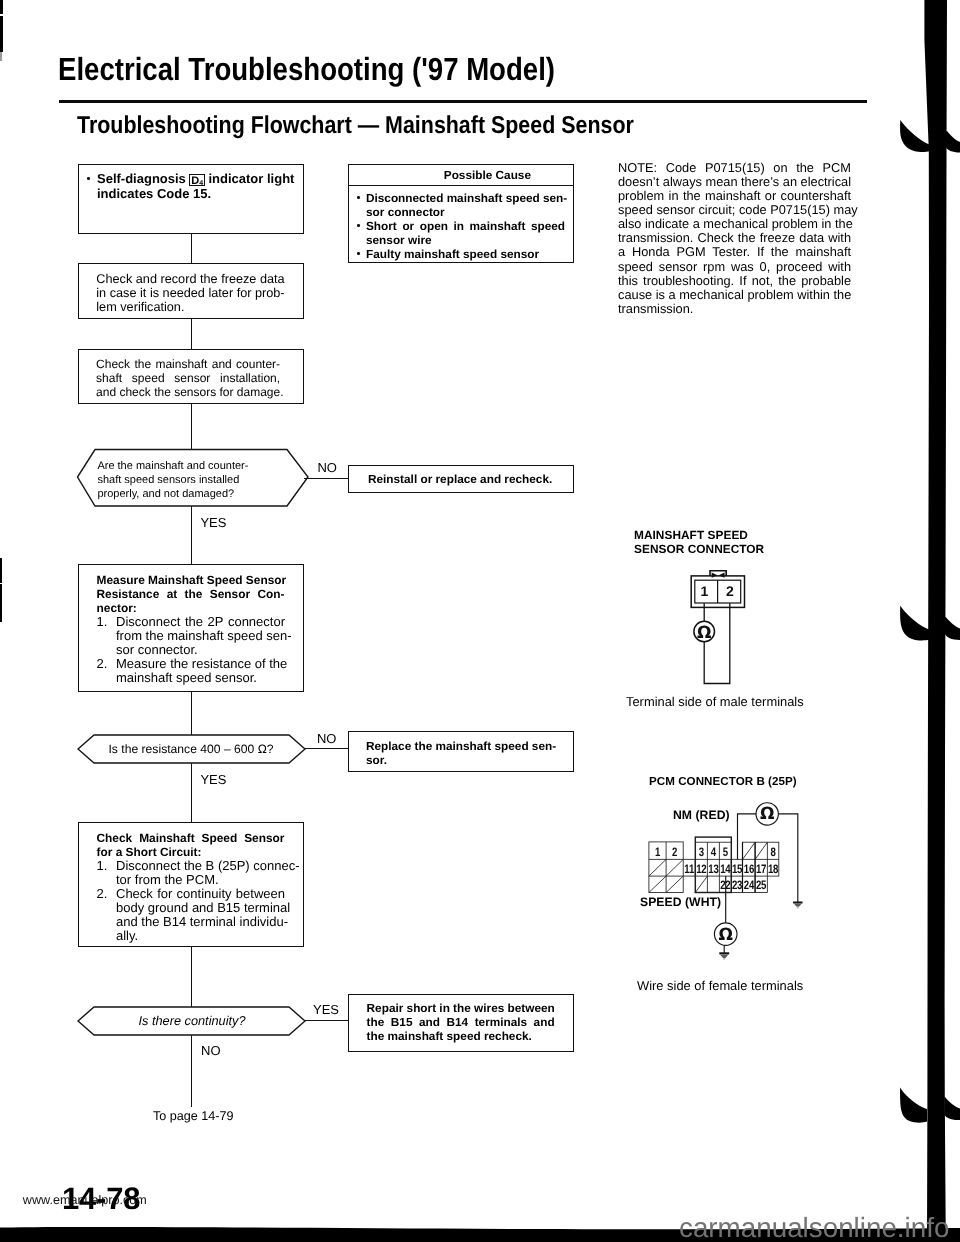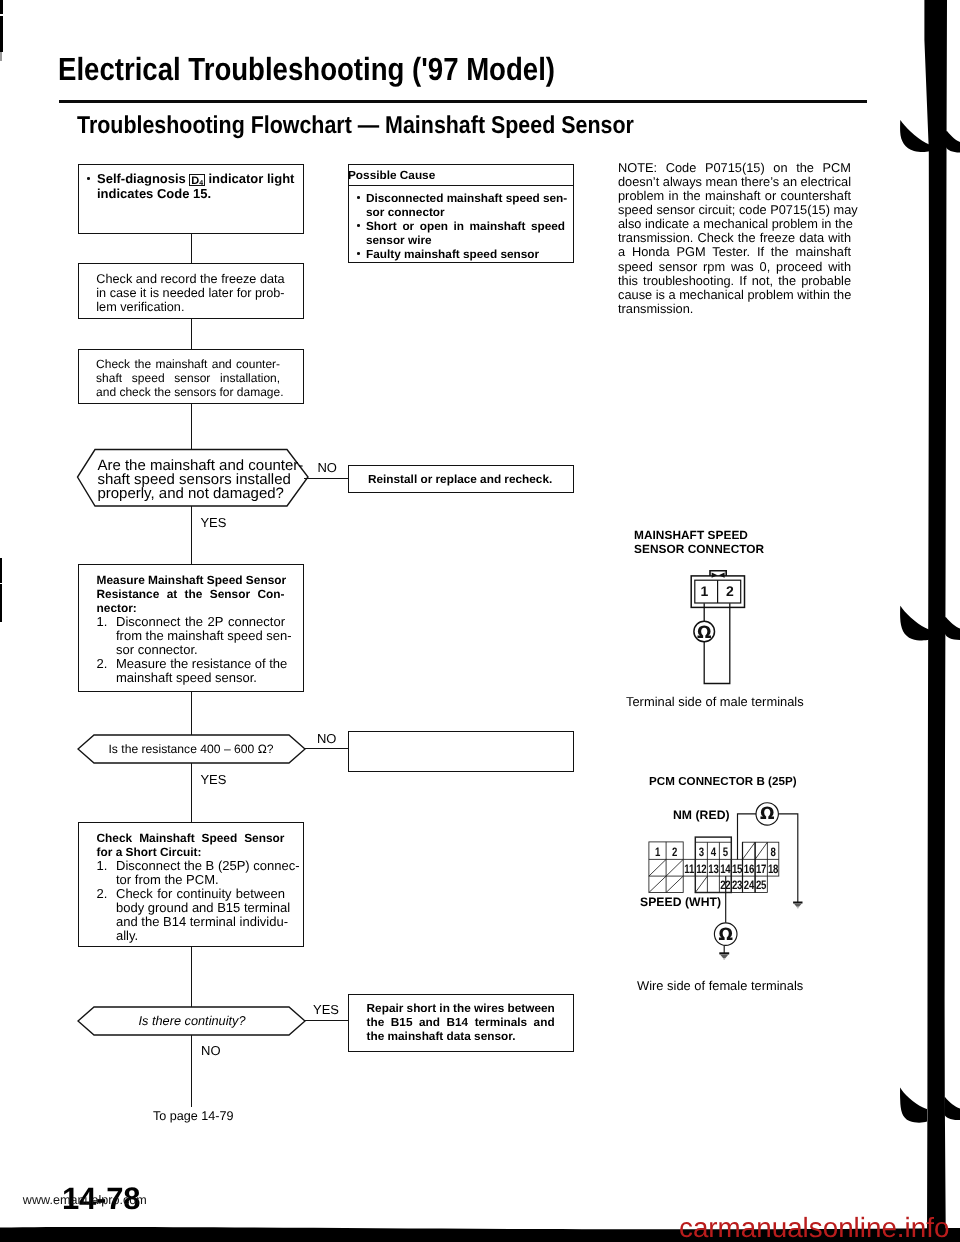--- a/index.html
+++ b/index.html
@@ -43,21 +43,21 @@
   .note{position:absolute;font-size:12.8px;line-height:14.15px;}
   .jline{text-align:justify;text-align-last:justify;white-space:nowrap;}
   .jline.last{text-align-last:left;}
   .cap{position:absolute;font-size:11.85px;font-weight:bold;line-height:14.2px;letter-spacing:0.05px;white-space:nowrap;}
   .cap.w{font-size:12.2px;}
   .plain{position:absolute;font-size:12.9px;white-space:nowrap;}
 
   
   .edgeL{position:absolute;background:#000;}
   .wmk{position:absolute;font-size:12.6px;color:#111;white-space:nowrap;}
-  .wmk2{position:absolute;font-size:27.8px;color:#b91c1c;white-space:nowrap;}
+  .wmk2{position:absolute;font-size:27.8px;color:#737373;white-space:nowrap;}
   .pgno{position:absolute;font-size:31px;font-weight:bold;letter-spacing:-0.2px;white-space:nowrap;}
 </style>
 </head>
 <body>
 
 <div class="page">
 
   <div class="title">Electrical Troubleshooting ('97 Model)</div>
   <div class="rule"></div>
   <div class="sub">Troubleshooting Flowchart — Mainshaft Speed Sensor</div>
@@ -83,21 +83,21 @@
     <div class="jline">Check the mainshaft and counter-</div>
     <div class="jline">shaft speed sensor installation,</div>
     <div class="jline last">and check the sensors for damage.</div>
   </div>
 
   <div class="vl" style="left:190.5px;top:404px;height:46px;"></div>
 
   <svg class="abs" style="left:75px;top:447px;" width="236" height="63" viewBox="0 0 236 63">
     <polygon points="20,2.5 212,2.5 233,30 212,59 20,59 2.5,30" fill="#fff" stroke="#141414" stroke-width="1.4" stroke-linejoin="miter"></polygon>
   </svg>
-  <div class="ftxt nw" style="left:97.4px;top:459px;width:190px;font-size:15px;line-height:14.2px;">
+  <div class="ftxt nw" style="left:97.4px;top:459px;width:190px;font-size:11px;line-height:14.2px;">
     <div>Are the mainshaft and counter-</div>
     <div>shaft speed sensors installed</div>
     <div>properly, and not damaged?</div>
   </div>
   <div class="hl" style="left:304px;top:478px;width:44px;"></div>
   <div class="lbl" style="left:317.4px;top:461.4px;">NO</div>
   <div class="vl" style="left:190.5px;top:506px;height:58px;"></div>
   <div class="lbl" style="left:200.4px;top:516.3px;">YES</div>
 
   <div class="fbox" style="left:348px;top:464.5px;width:226px;height:28.5px;"></div>
@@ -132,20 +132,24 @@
   <svg class="abs" style="left:77px;top:734px;" width="229" height="30" viewBox="0 0 229 30">
     <polygon points="17,1 212,1 228,15 212,29 17,29 1,15" fill="#fff" stroke="#141414" stroke-width="1.4"></polygon>
   </svg>
   <div class="ftxt" style="left:78px;top:742px;width:226px;text-align:center;font-size:12.15px;">Is the resistance 400 – 600 Ω?</div>
   <div class="hl" style="left:304px;top:748px;width:44px;"></div>
   <div class="lbl" style="left:316.9px;top:732.3px;">NO</div>
   <div class="vl" style="left:190.5px;top:763px;height:59px;"></div>
   <div class="lbl" style="left:200.4px;top:772.5px;">YES</div>
 
   <div class="fbox" style="left:348px;top:731px;width:226px;height:41px;"></div>
+  <div class="ftxt b sm2" style="left:366px;top:739px;width:187px;">
+    <div class="jline">Replace the mainshaft speed sen-</div>
+    <div class="jline last">sor.</div>
+  </div>
 
   <div class="fbox" style="left:78px;top:822px;width:226px;height:125px;"></div>
   <div class="ftxt b sm" style="left:96.5px;top:831px;width:188px;">
     <div class="jline">Check Mainshaft Speed Sensor</div>
     <div class="jline last">for a Short Circuit:</div>
   </div>
   <div class="ftxt" style="left:96.5px;top:859px;width:188.5px;">
     <div class="numitem">
       <span class="num">1.</span>
       <div class="numbody">
@@ -172,28 +176,28 @@
   <div class="ftxt" style="left:79px;top:1014px;width:226px;text-align:center;font-size:12.75px;font-style:italic;">Is there continuity?</div>
   <div class="hl" style="left:304px;top:1020px;width:44px;"></div>
   <div class="lbl" style="left:313px;top:1003.2px;">YES</div>
   <div class="vl" style="left:190.5px;top:1035px;height:72px;"></div>
   <div class="lbl" style="left:201px;top:1043.5px;">NO</div>
 
   <div class="fbox" style="left:348px;top:994px;width:226px;height:57.5px;"></div>
   <div class="ftxt b sm2" style="left:366.6px;top:1001px;width:188px;">
     <div class="jline">Repair short in the wires between</div>
     <div class="jline">the B15 and B14 terminals and</div>
-    <div class="jline last">the mainshaft data sensor.</div>
+    <div class="jline last">the mainshaft speed recheck.</div>
   </div>
 
   <div class="lbl sm3" style="left:152.9px;top:1110px;">To page 14-79</div>
 
   <div class="fbox" style="left:348px;top:164px;width:226px;height:98.5px;"></div>
   <div class="hl" style="left:348px;top:185px;width:226px;"></div>
-  <div class="ftxt b sm2" style="left:348px;top:168px;width:183px;text-align:left;">Possible Cause</div>
+  <div class="ftxt b sm2" style="left:348px;top:168px;width:183px;text-align:right;">Possible Cause</div>
   <div class="ftxt b sm2" style="left:357px;top:191px;width:208px;">
     <div class="bli2">
         <span class="bul"></span>
       <div class="jline">Disconnected mainshaft speed sen-</div>
       <div class="jline last">sor connector</div>
     </div>
     <div class="bli2">
         <span class="bul"></span>
       <div class="jline">Short or open in mainshaft speed</div>
       <div class="jline last">sensor wire</div>

